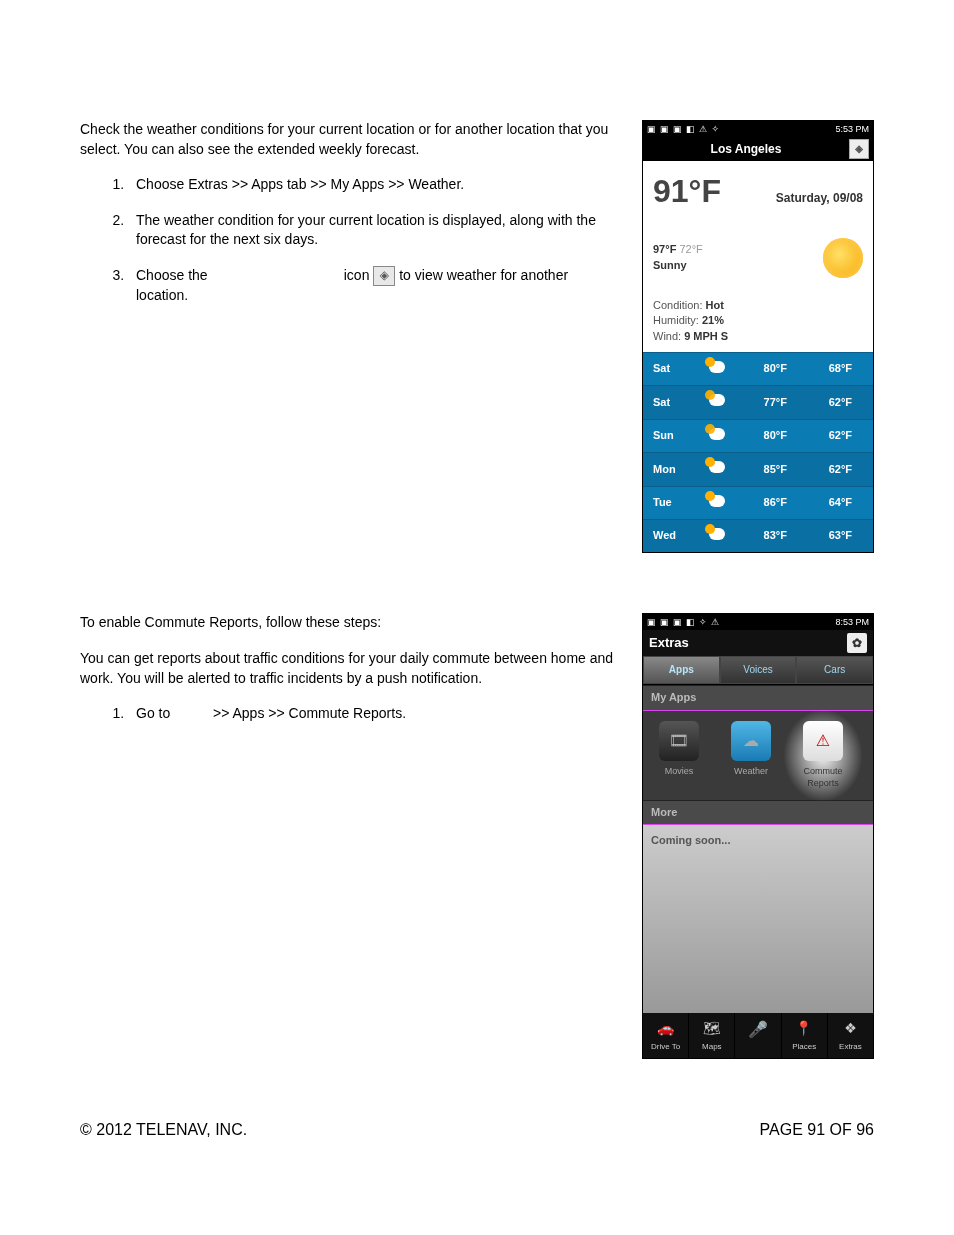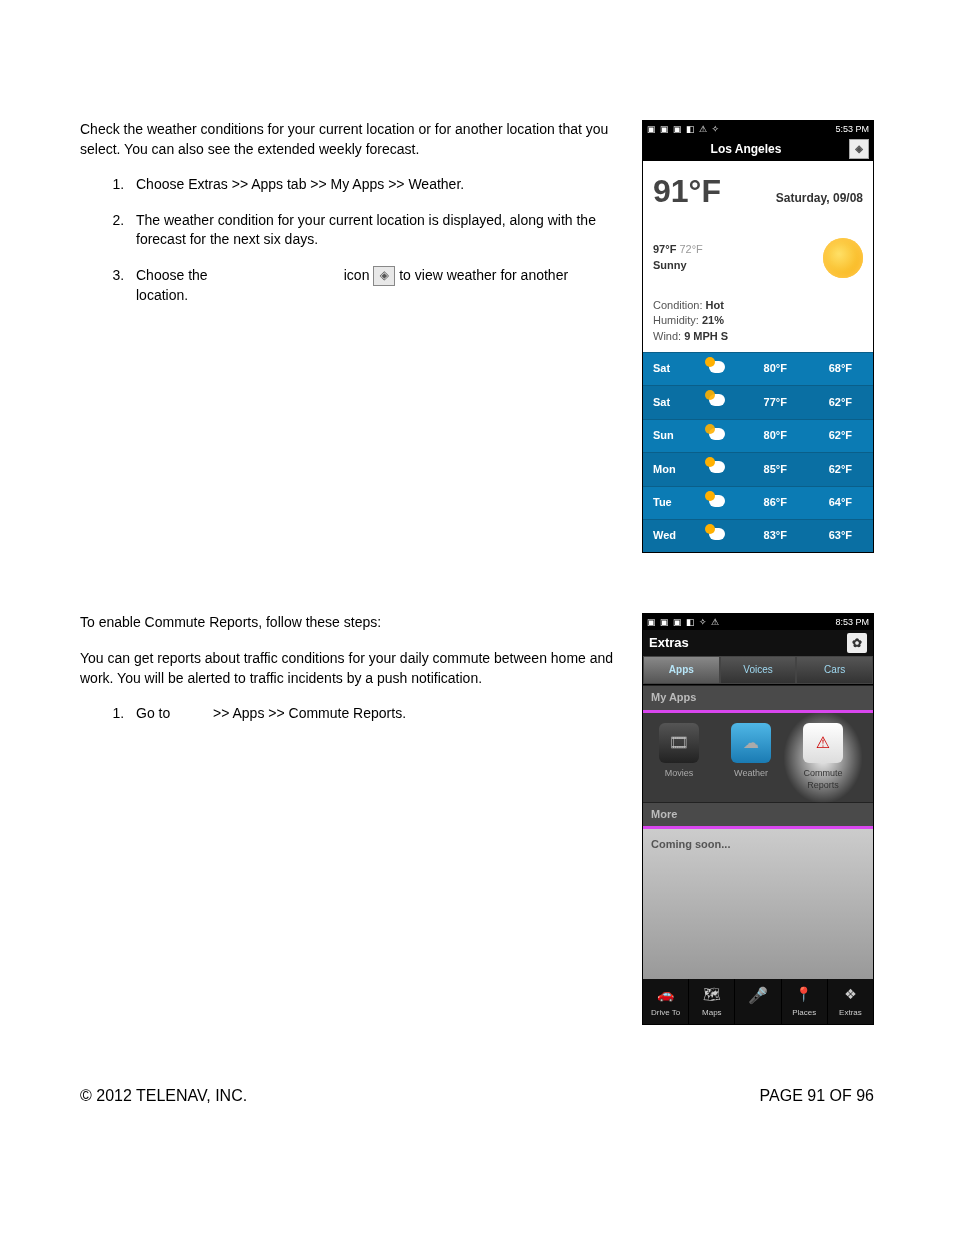--- a/index.html
+++ b/index.html
@@ -61,38 +61,38 @@
   .fc-icon::before { content: ""; position: absolute; left: -4px; top: -4px; width: 10px; height: 10px; background: #ffb000; border-radius: 50%; }
   .fc-icon.cloud::before { background: #ffb000; opacity: .9; }
 
   
   .phone-extras { width: 232px; background: #2f2f2f; color: #ccc; font-size: 11px; }
   .ex-title { background: #111; color: #fff; height: 26px; display: flex; align-items: center; justify-content: space-between; padding: 0 6px; font-weight: bold; font-size: 13px; }
   .gear-btn { width: 20px; height: 20px; background: #eee; color: #333; display: flex; align-items: center; justify-content: center; font-size: 12px; border-radius: 2px; }
   .tabs { display: flex; background: #222; border-bottom: 1px solid #000; }
   .tab { flex: 1; text-align: center; padding: 6px 0; font-size: 10px; border: 1px solid #444; background: linear-gradient(#555,#333); color: #9fd8f0; }
   .tab.active { background: linear-gradient(#888,#555); color: #b7e5f7; font-weight: bold; }
-  .subhdr { background: #4a4a4a; color: #bbb; padding: 4px 8px; font-weight: bold; font-size: 11px; border-top: 1px solid #222; border-bottom: 3px solid #d946ef; }
+  .subhdr { background: #4a4a4a; color: #bbb; padding: 4px 8px; font-weight: bold; font-size: 11px; border-top: 1px solid #222; border-bottom: 1px solid #d946ef; }
   .app-row { display: flex; gap: 16px; padding: 10px 8px; background: #3a3a3a; min-height: 80px; }
   .app { width: 56px; text-align: center; font-size: 9px; color: #aaa; }
   .app .tile { width: 40px; height: 40px; margin: 0 auto 4px; border-radius: 6px; display: flex; align-items: center; justify-content: center; font-size: 16px; }
   .app.movies .tile { background: linear-gradient(#555,#222); color: #bbb; }
   .app.weather .tile { background: linear-gradient(#4fb7e6,#1a7bb3); }
   .app.commute { position: relative; }
   .app.commute .tile { background: linear-gradient(#fff,#ddd); color: #c00; }
   .app.commute::before {
     content: "";
     position: absolute;
     left: -12px; top: -12px; right: -12px; bottom: -12px;
     background: radial-gradient(ellipse at center, rgba(255,255,255,0.95) 0%, rgba(255,255,255,0) 70%);
     border-radius: 16px;
     z-index: -1;
   }
   .app.commute { z-index: 1; color: #333; }
-  .empty-area { height: 150px; background: linear-gradient(#ccc,#999); padding: 8px; color: #555; font-weight: bold; font-size: 11px; }
+  .empty-area { height: 188px; background: linear-gradient(#ccc,#999); padding: 8px; color: #555; font-weight: bold; font-size: 11px; }
   .bottom-nav { display: flex; background: #111; }
   .bn { flex: 1; text-align: center; padding: 6px 0; font-size: 8px; color: #ccc; border-right: 1px solid #000; }
   .bn:last-child { border-right: none; }
   .bn .ic { font-size: 14px; display: block; margin-bottom: 2px; }
   .bn.mic .ic { font-size: 16px; }
 
   .footer { display: flex; justify-content: space-between; font-size: 16px; margin-top: 40px; }
 </style>
 </head>
 <body>

